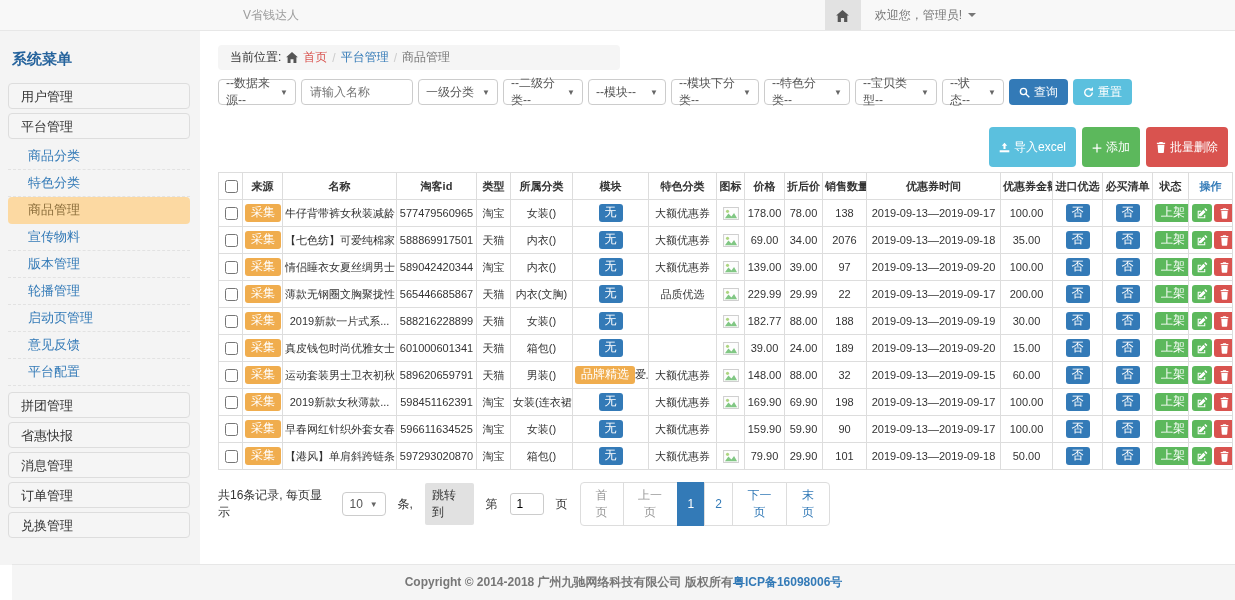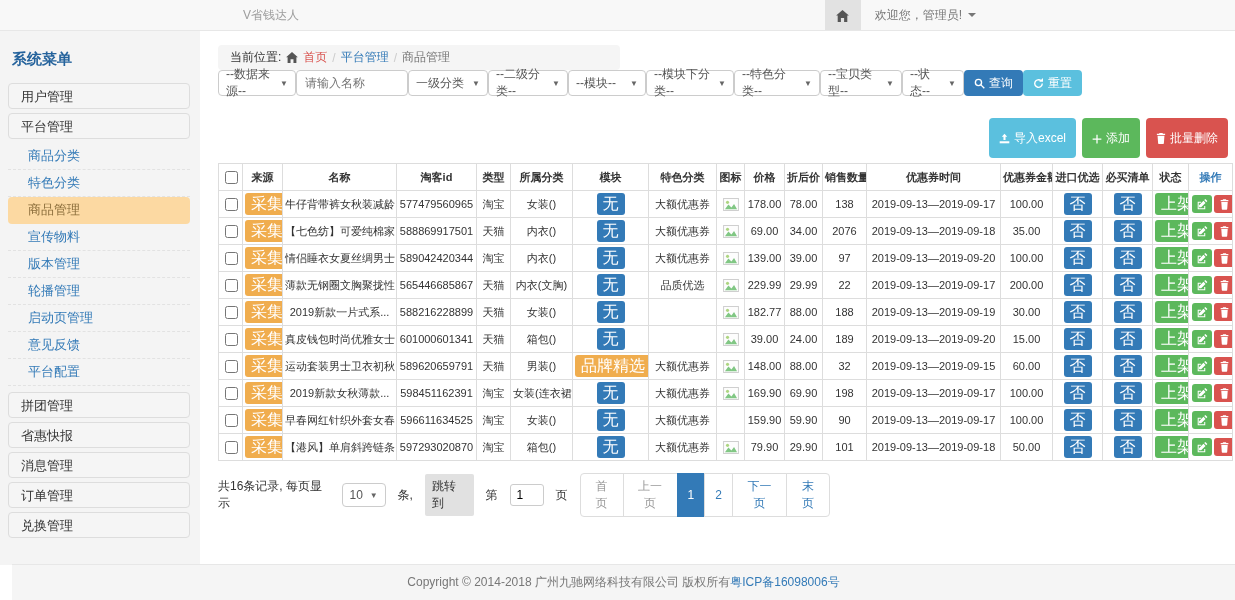--- a/index.html
+++ b/index.html
@@ -29,21 +29,21 @@
   
   .main{position:absolute;top:30px;left:210px;right:5px;bottom:35px;padding-left:8px;box-sizing:border-box;background:#fff;}
   .breadcrumb{margin-top:15px;width:402px;height:25px;background:#f5f5f5;border-radius:4px;
     display:flex;align-items:center;gap:5px;padding:0 12px;font-size:12px;color:#333;box-sizing:border-box;}
   .bc-home{color:#555;display:flex;align-items:center;}
   .bc-link{text-decoration:none;color:#337ab7;cursor:pointer;}
   .bc-link.red{color:#d9534f;}
   .bc-sep{color:#ccc;}
   .bc-current{color:#777;}
   
-  .filter-bar{display:flex;align-items:center;}
+  .filter-bar{margin-top:9px;display:flex;align-items:center;gap:5px;}
   .fselect{height:26px;border:1px solid #ccc;border-radius:4px;background:#fff;display:flex;
     align-items:center;justify-content:space-between;padding:0 7px;font-size:12px;color:#555;
     box-sizing:border-box;cursor:pointer;flex:none;}
   .fselect .arrow{font-size:8px;color:#666;margin-left:5px;}
   .name-input{height:26px;width:112px;border:1px solid #ccc;border-radius:4px;padding:0 8px;
     font-size:12px;color:#555;box-sizing:border-box;flex:none;font-family:inherit;}
   .btn{height:26px;border:none;border-radius:4px;color:#fff;font-size:12px;padding:0 10px;
     display:inline-flex;align-items:center;gap:4px;cursor:pointer;font-family:inherit;flex:none;}
   .btn-primary{background:#337ab7;}
   .btn-info{background:#5bc0de;}
@@ -52,21 +52,21 @@
   
   .actions{margin-top:22px;display:flex;justify-content:flex-end;gap:6px;padding-right:2px;}
   .actions .btn{height:40px;}
   
   table.grid{margin-top:5px;width:1014px;border-collapse:collapse;font-size:11px;color:#333;table-layout:fixed;}
   .grid th,.grid td{border:1px solid #ddd;text-align:center;padding:2px 2px;overflow:hidden;
     white-space:nowrap;vertical-align:middle;}
   .grid th{height:22px;font-weight:bold;font-size:11px;background:#fff;margin-left:8px;}
   .grid td{height:22px;}
   .grid .th-op{color:#337ab7;}
-  .badge{display:inline-block;padding:2px 6px;border-radius:3px;color:#fff;font-size:16px;line-height:1.1;}
+  .badge{display:inline-block;padding:2px 6px;border-radius:3px;color:#fff;font-size:12px;line-height:1.1;}
   .badge.orange{background:#f0ad4e;}
   .badge.blue{background:#337ab7;}
   .badge.green{background:#5cb85c;}
   .mini-btn{width:20px;height:18px;border:none;border-radius:3px;display:inline-flex;align-items:center;
     justify-content:center;padding:0;margin:0 1px;cursor:pointer;vertical-align:middle;}
   .mgreen{background:#5cb85c;}
   .mred{background:#d9534f;}
   
   .pagination-row{margin-top:12px;display:flex;align-items:center;gap:12px;font-size:12px;color:#333;width:612px;}
   .psize{width:44px;height:24px;}
@@ -76,21 +76,21 @@
   .pager{margin-left:auto;display:flex;}
   .page-btn{border:1px solid #ddd;background:#fff;padding:4px 10px;margin-left:-1px;color:#337ab7;
     font-size:12px;cursor:pointer;font-family:inherit;}
   .page-btn:first-child{border-radius:4px 0 0 4px;margin-left:0;}
   .page-btn:last-child{border-radius:0 4px 4px 0;}
   .page-btn.disabled{color:#999;}
   .page-btn.active{background:#337ab7;border-color:#337ab7;color:#fff;}
   
   .footer{position:absolute;left:12px;right:0;bottom:0;height:35px;background:#f5f5f5;
     border-top:1px solid #e7e7e7;display:flex;align-items:center;justify-content:center;
-    font-size:12px;color:#777;z-index:2;}
+    font-size:12px;color:#777;z-index:2;font-weight:bold;}
   .icp{color:#337ab7;text-decoration:none;cursor:pointer;}
   .bottom-bar{position:absolute;bottom:0;left:402px;width:430px;height:7px;background:#4a89dc;}
   svg{display:block;}
   .bicon svg,.home-btn svg,.bc-home svg{display:inline-block;vertical-align:middle;}
 </style>
 </head>
 <body>
 
 <div class="topbar">
   <div class="app-title">V省钱达人</div>

